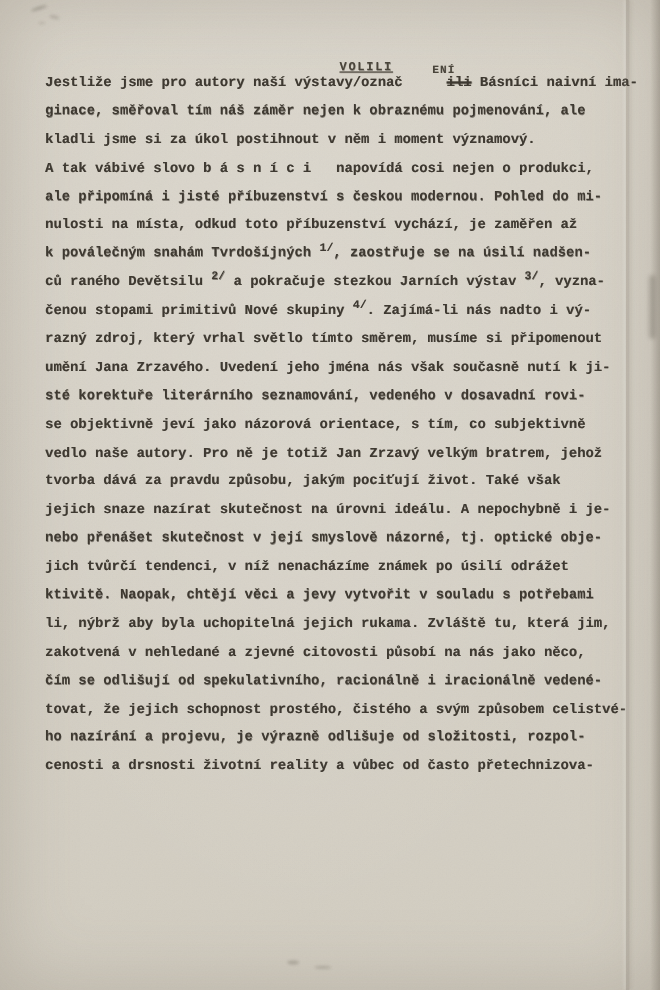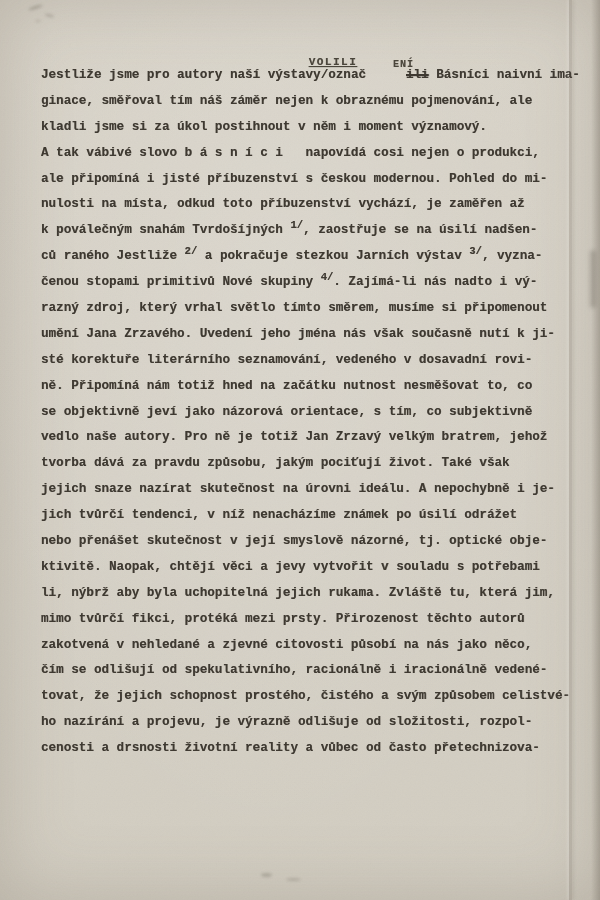--- a/index.html
+++ b/index.html
@@ -69,35 +69,33 @@
   <div class="smudge smudge-tl3"></div>
 
   <div class="text-block">
       <div class="line"><span>Jestliže jsme pro autory naší výstavy</span><span class="rel"><span class="ann ann-volili">VOLILI</span><span>/</span></span><span>označ</span><span class="rel"><span class="ann ann-eni">ENÍ</span><span class="strike">ili</span></span><span> Básníci naivní ima-</span></div>
       <div class="line"><span>ginace, směřoval tím náš záměr nejen k obraznému pojmenování, ale</span></div>
       <div class="line"><span>kladli jsme si za úkol postihnout v něm i moment významový.</span></div>
       <div class="line"><span>A tak vábivé slovo b á s n í c i   napovídá cosi nejen o produkci,</span></div>
       <div class="line"><span>ale připomíná i jisté příbuzenství s českou modernou. Pohled do mi-</span></div>
       <div class="line"><span>nulosti na místa, odkud toto příbuzenství vychází, je zaměřen až</span></div>
       <div class="line"><span>k poválečným snahám Tvrdošíjných </span><span class="sup">1/</span><span>, zaostřuje se na úsilí nadšen-</span></div>
-      <div class="line"><span>ců raného Jestliže </span><span class="sup">2/</span><span> a pokračuje stezkou Jarních výstav </span><span class="sup">3/</span><span>, vyzna-</span></div>
+      <div class="line"><span>ců raného Devětsilu </span><span class="sup">2/</span><span> a pokračuje stezkou Jarních výstav </span><span class="sup">3/</span><span>, vyzna-</span></div>
       <div class="line"><span>čenou stopami primitivů Nové skupiny </span><span class="sup">4/</span><span>. Zajímá-li nás nadto i vý-</span></div>
       <div class="line"><span>razný zdroj, který vrhal světlo tímto směrem, musíme si připomenout</span></div>
       <div class="line"><span>umění Jana Zrzavého. Uvedení jeho jména nás však současně nutí k ji-</span></div>
       <div class="line"><span>sté korektuře literárního seznamování, vedeného v dosavadní rovi-</span></div>
-      <div class="line"><span>ně. Připomíná nám totiž hned na začátku nutnost nesměšovat to, co</span></div>
       <div class="line"><span>se objektivně jeví jako názorová orientace, s tím, co subjektivně</span></div>
       <div class="line"><span>vedlo naše autory. Pro ně je totiž Jan Zrzavý velkým bratrem, jehož</span></div>
       <div class="line"><span>tvorba dává za pravdu způsobu, jakým pociťují život. Také však</span></div>
       <div class="line"><span>jejich snaze nazírat skutečnost na úrovni ideálu. A nepochybně i je-</span></div>
+      <div class="line"><span>nebo přenášet skutečnost v její smyslově názorné, tj. optické obje-</span></div>
       <div class="line"><span>jich tvůrčí tendenci, v níž nenacházíme známek po úsilí odrážet</span></div>
-      <div class="line"><span>nebo přenášet skutečnost v její smyslově názorné, tj. optické obje-</span></div>
       <div class="line"><span>ktivitě. Naopak, chtějí věci a jevy vytvořit v souladu s potřebami</span></div>
       <div class="line"><span>li, nýbrž aby byla uchopitelná jejich rukama. Zvláště tu, která jim,</span></div>
-      <div class="line"><span>mimo tvůrčí fikci, protéká mezi prsty. Přirozenost těchto autorů</span></div>
       <div class="line"><span>zakotvená v nehledané a zjevné citovosti působí na nás jako něco,</span></div>
       <div class="line"><span>čím se odlišují od spekulativního, racionálně i iracionálně vedené-</span></div>
       <div class="line"><span>tovat, že jejich schopnost prostého, čistého a svým způsobem celistvé-</span></div>
       <div class="line"><span>ho nazírání a projevu, je výrazně odlišuje od složitosti, rozpol-</span></div>
       <div class="line"><span>cenosti a drsnosti životní reality a vůbec od často přetechnizova-</span></div>
     </div>
 
   <div class="fold-line"></div>
   <div class="edge-shadow"></div>
   <div class="smudge smudge-r1"></div>

